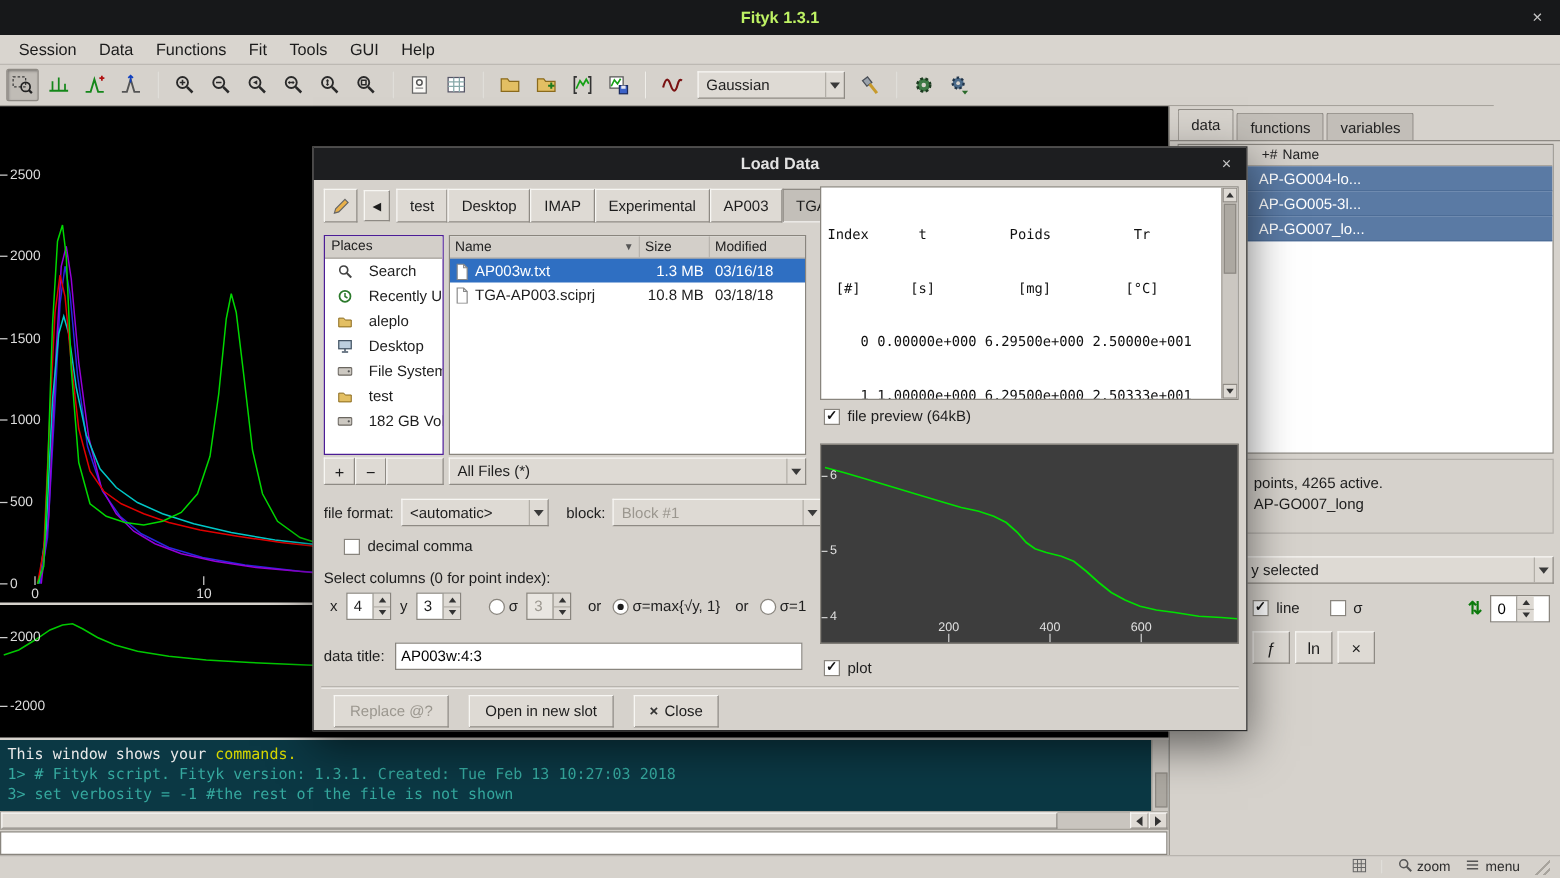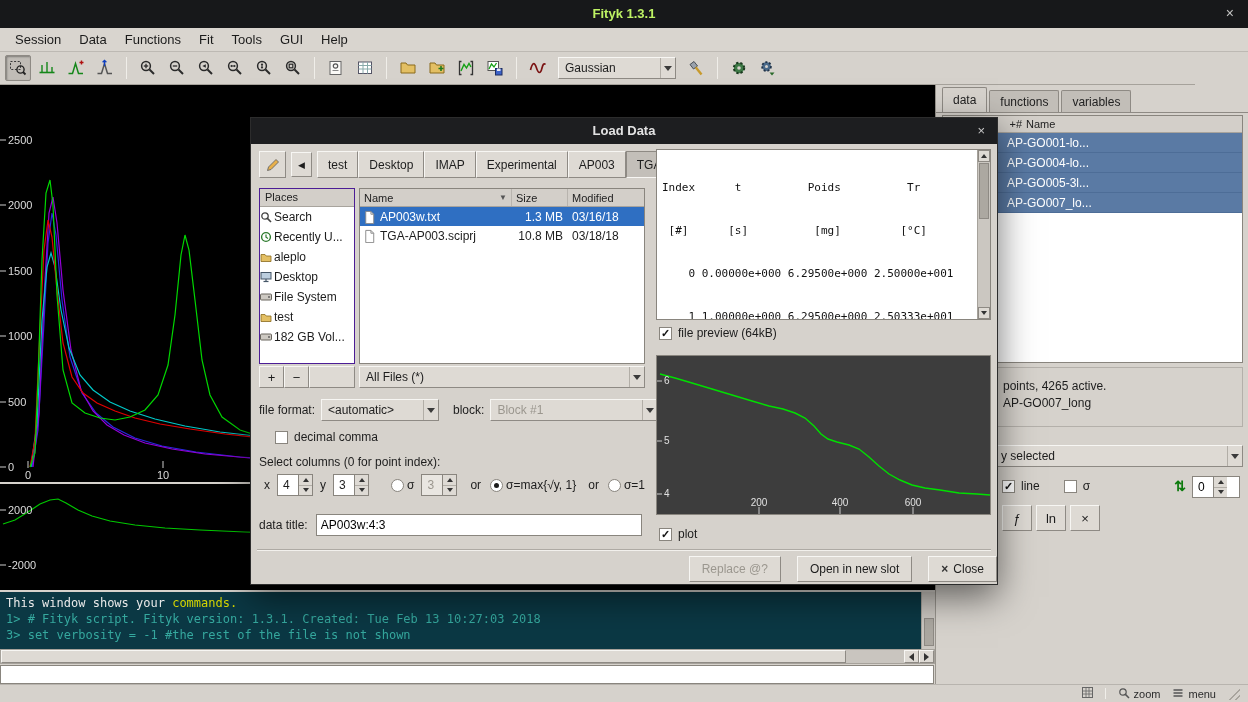--- a/index.html
+++ b/index.html
@@ -102,21 +102,21 @@
   .dialog { position:absolute; left:250px; top:117px; width:748px; height:468px; background:#d6d2cc; border:1px solid #2c2c2c; box-shadow:0 12px 34px rgba(0,0,0,.55); z-index:10; }
   .dlg-title { position:absolute; top:0; left:0; right:0; height:26px; background:#1d1e20; color:#e2e2e2; font-size:13px; font-weight:bold; text-align:center; line-height:26px; }
   .dlg-close { position:absolute; right:12px; top:0; line-height:26px; color:#c8c8c8; font-weight:normal; cursor:pointer; }
   .dlg-path { position:absolute; top:33px; left:8px; height:27px; display:flex; align-items:center; gap:5px; }
   .dlg-path .pbtn { width:27px; height:27px; }
   .dlg-path .nbtn { width:21px; height:25px; font-size:9px; }
   .crumbs { display:flex; }
   .crumb { height:27px; padding:0 10px; font-size:12px; }
   .places { position:absolute; top:70px; left:8px; width:96px; height:176px; background:#fff; border:1px solid #4c1d95; overflow:hidden; }
   .places-h { height:18px; background:#d3cfc9; border-bottom:1px solid #a8a49d; font-size:11px; padding:2px 0 0 5px; color:#222; }
-  .place { height:20px; display:flex; align-items:center; gap:1px; padding-left:0; font-size:12px; color:#1d1d1d; white-space:nowrap; overflow:hidden; }
+  .place { height:20px; display:flex; align-items:center; gap:12px; padding-left:10px; font-size:12px; color:#1d1d1d; white-space:nowrap; overflow:hidden; }
   .picon { width:13px; height:13px; flex:0 0 auto; }
   .pm-row { position:absolute; top:248px; left:8px; width:96px; height:22px; display:flex; }
   .pm-row .btn { width:25px; height:22px; font-size:13px; }
   .pm-fill { flex:1; background:#dedad4; border:1px solid; border-color:#f7f6f3 #8e8a84 #8e8a84 #f7f6f3; }
   .files { position:absolute; top:70px; left:108px; width:286px; height:176px; background:#fff; border:1px solid #89857e; overflow:hidden; }
   .fheader { height:18px; display:flex; background:#d3cfc9; border-bottom:1px solid #a8a49d; font-size:11px; color:#222; }
   .fh { display:flex; align-items:center; padding:0 4px; border-right:1px solid #b8b4ae; }
   .fh-name { width:152px; }
   .fh-name .sort { margin-left:auto; font-size:8px; color:#555; }
   .fh-size { width:56px; }
@@ -143,21 +143,21 @@
   .vscroll { position:absolute; top:0; right:0; width:13px; height:169px; background:#cbc7c1; border-left:1px solid #a6a29b; }
   .vs-btn { position:absolute; left:0; width:12px; height:12px; background:#dedad4; border:1px solid #8e8a84; display:flex; align-items:center; justify-content:center; }
   .vs-top { top:0; } .vs-bot { bottom:0; }
   .vs-thumb { position:absolute; top:13px; left:1px; width:10px; height:56px; background:#aca8a1; border:1px solid #8e8a84; }
   .fp-row { position:absolute; top:208px; left:408px; display:flex; align-items:center; gap:6px; font-size:12px; color:#1d1d1d; }
   .plot-preview { position:absolute; top:237px; left:405px; width:335px; height:160px; background:#3d3d3d; border:1px solid #89857e; overflow:hidden; }
   .pp-yt { position:absolute; left:7px; color:#e0e0e0; font-size:10px; }
   .pp-xt { position:absolute; top:141px; transform:translateX(-50%); color:#e0e0e0; font-size:10px; }
   .pl-row { position:absolute; top:409px; left:408px; display:flex; align-items:center; gap:6px; font-size:12px; color:#1d1d1d; }
   .dlg-sep { position:absolute; top:431px; left:6px; right:6px; border-top:1px solid #aeaaa4; border-bottom:1px solid #f2f0ec; }
-  .dlg-buttons { position:absolute; top:438px; left:16px; right:0; display:flex; justify-content:flex-end; gap:16px; }
+  .dlg-buttons { position:absolute; top:438px; left:16px; right:0; display:flex; justify-content:flex-start; gap:16px; }
   .dlg-buttons .btn { height:26px; padding:0 12px; gap:5px; }
   .dlg-buttons .xg { font-weight:bold; color:#333; }
 </style>
 </head>
 <body>
 
 <div class="app">
 
   <div class="titlebar">
     <span class="tb-title">Fityk 1.3.1</span>
@@ -407,21 +407,20 @@
       <span class="sb-tab active">data</span>
       <span class="sb-tab">functions</span>
       <span class="sb-tab">variables</span>
     </div>
     <div class="sb-pageline"></div>
     <div class="sb-list">
       <div class="sb-lh">
         <span class="h-num">+#</span>
         <span class="h-name">Name</span>
       </div>
-      <div class="sb-row">AP-GO001-lo...</div>
       <div class="sb-row">AP-GO004-lo...</div>
       <div class="sb-row">AP-GO005-3l...</div>
       <div class="sb-row">AP-GO007_lo...</div>
     </div>
     <div class="sb-info">
       <div>points, 4265 active.</div>
       <div>AP-GO007_long</div>
     </div>
     <span class="gcombo sb-combo">
       <span class="cval">y selected</span>

